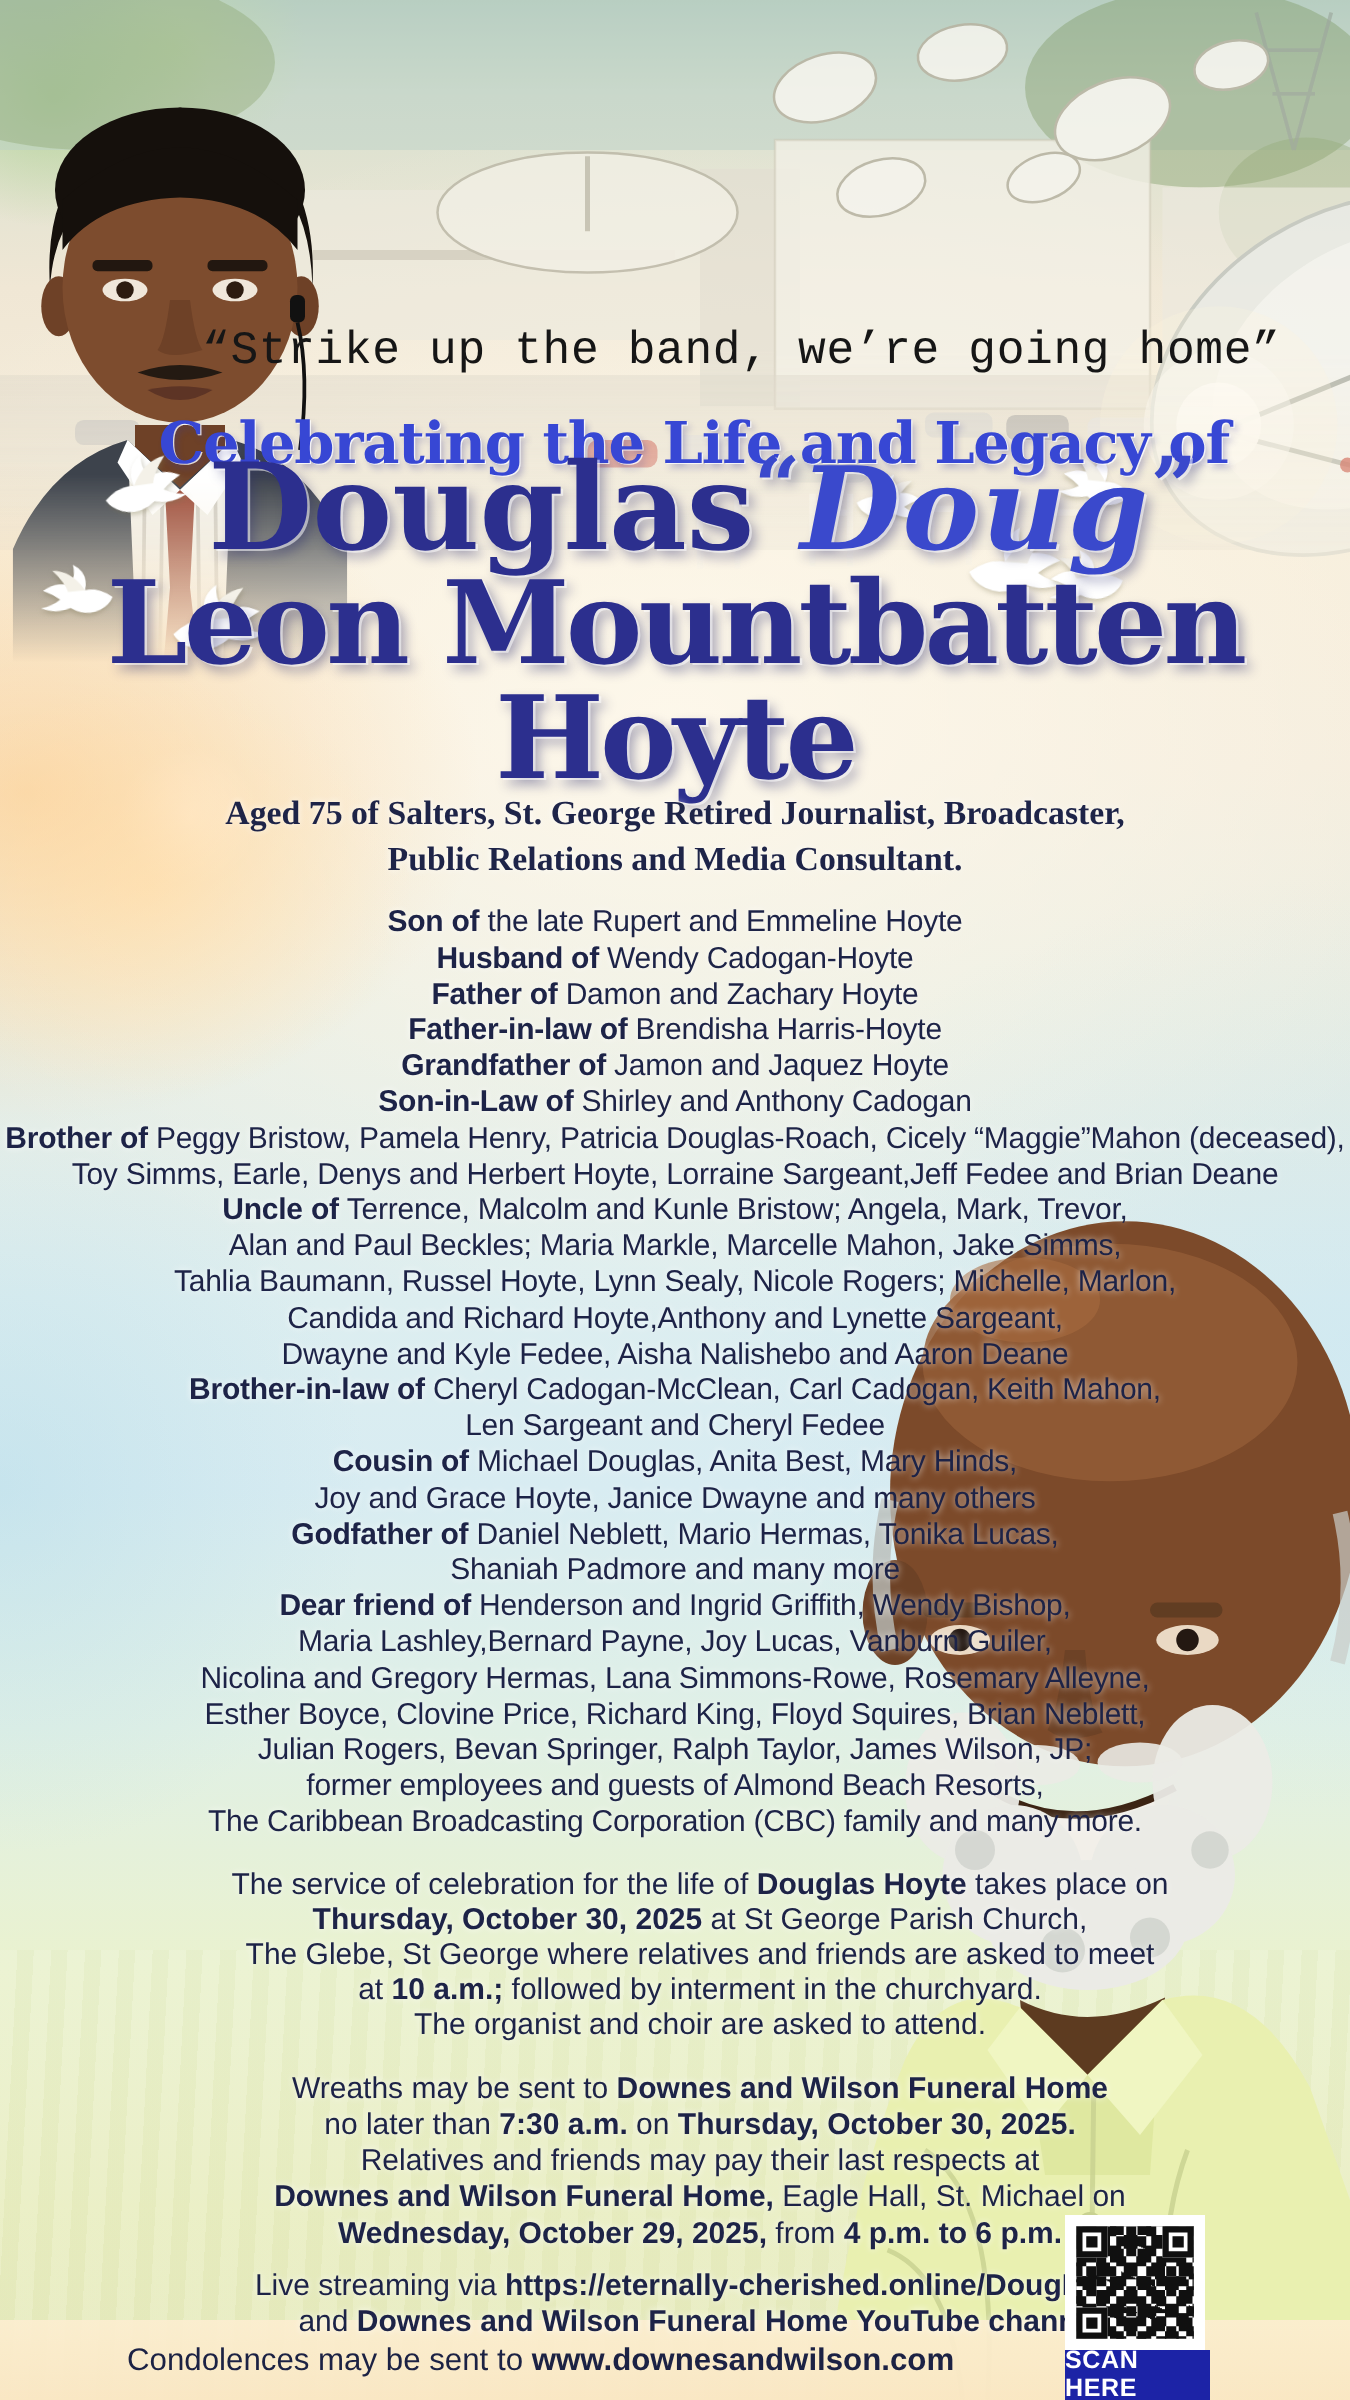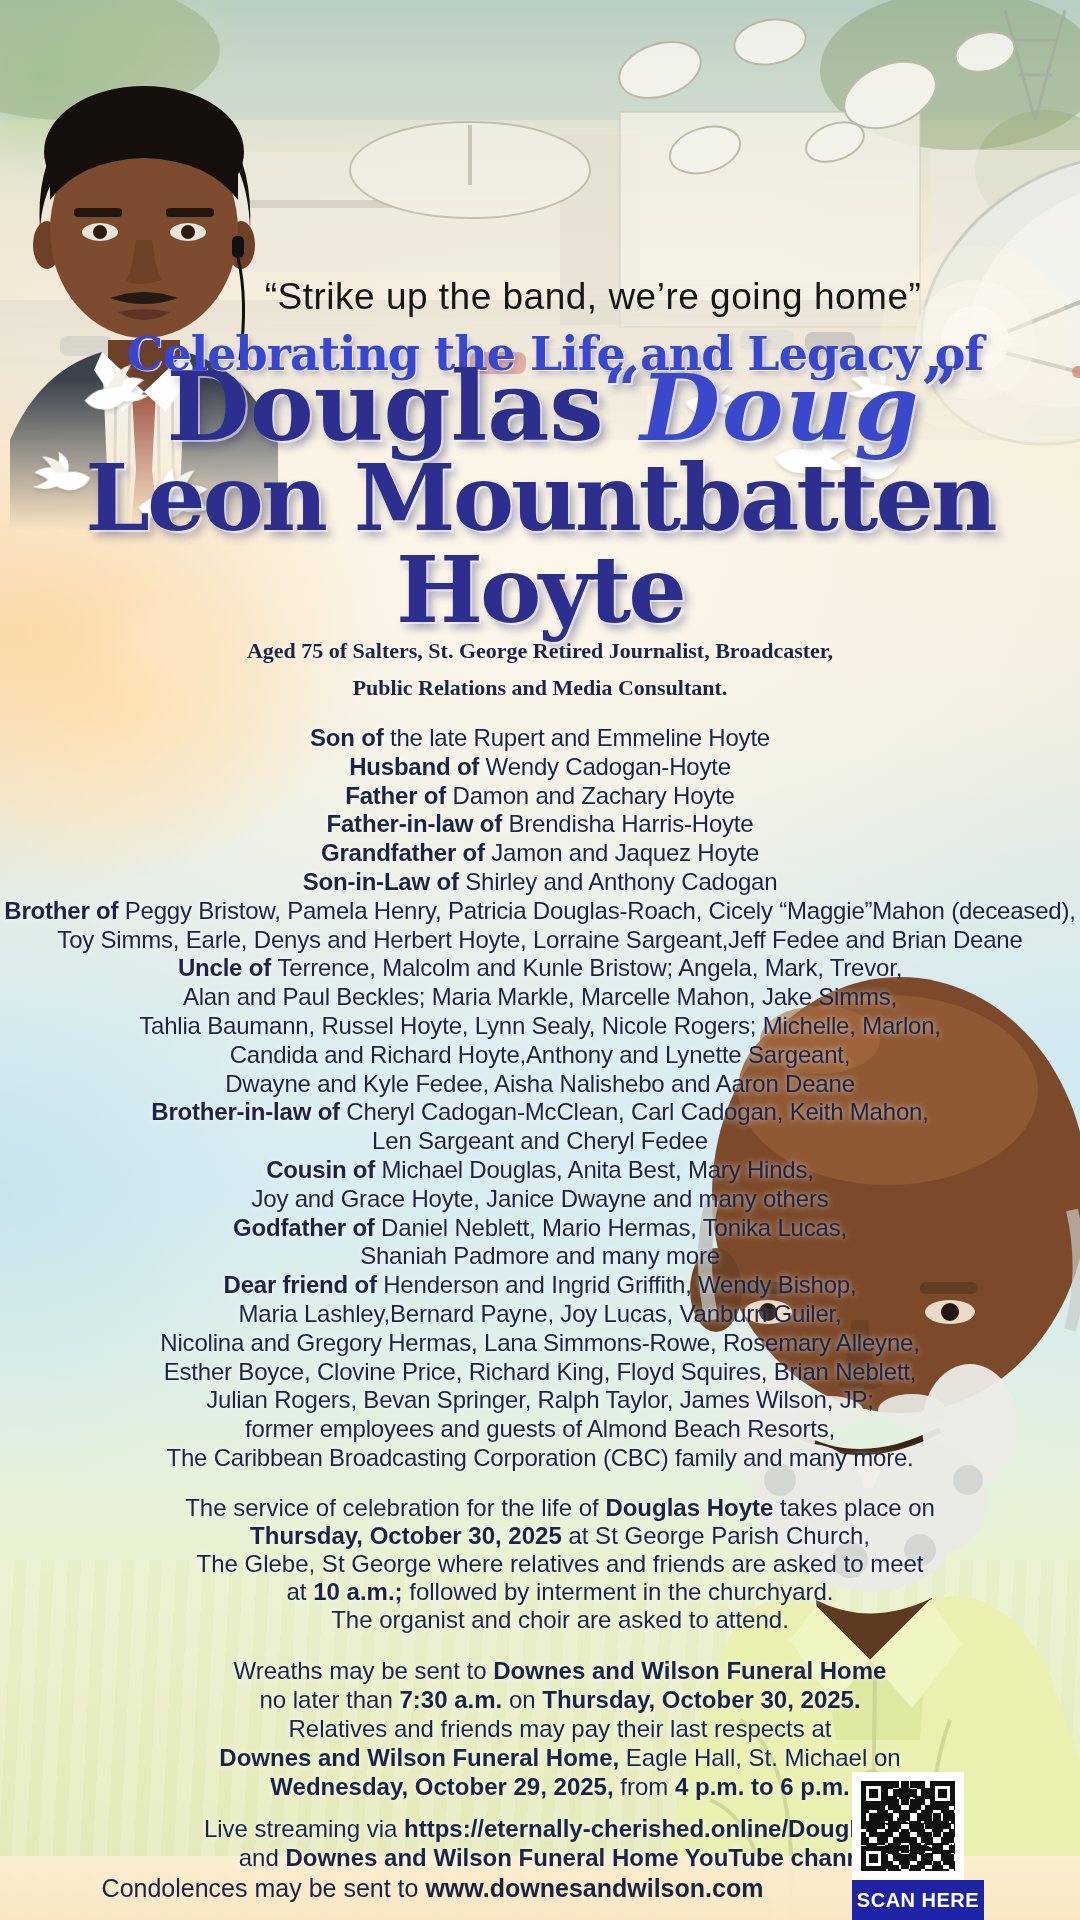--- a/index.html
+++ b/index.html
@@ -25,34 +25,34 @@
   
   .portrait-young{left:10px;top:40px;width:268px;height:500px;z-index:2;
     -webkit-mask-image:linear-gradient(180deg,#000 68%,transparent 98%);
             mask-image:linear-gradient(180deg,#000 68%,transparent 98%);}
   .portrait-elder{left:620px;top:960px;width:460px;height:960px;z-index:2;
     -webkit-mask-image:linear-gradient(100deg,transparent 1%,#000 20%);
             mask-image:linear-gradient(100deg,transparent 1%,#000 20%);}
   .dove{position:absolute;z-index:3;filter:drop-shadow(1px 2px 2px rgba(120,115,80,.35));}
   
   .txt{position:absolute;left:0;width:1080px;text-align:center;z-index:4;}
-  .quote{top:276px;padding-left:106px;box-sizing:border-box;
-    font-family:Liberation Sans, sans-serif;font-size:37px;color:#161616;letter-spacing:.5px;}
+  .quote{top:260px;padding-left:106px;box-sizing:border-box;
+    font-family:Liberation Mono, monospace;font-size:37px;color:#161616;letter-spacing:.5px;}
   .subtitle{top:327px;padding-left:30px;box-sizing:border-box;
     font-family:"DejaVu Serif",serif;font-weight:bold;font-size:46px;letter-spacing:-1px;color:#3747d4;
     text-shadow:1px 1px 0 rgba(255,255,255,.8),3px 4px 5px rgba(60,60,150,.3);}
   .name-line1{top:356px;padding-left:44px;box-sizing:border-box;font-family:"DejaVu Serif",serif;
     color:#2c2f8e;font-weight:bold;font-size:96px;line-height:1.05;
     text-shadow:2px 2px 0 rgba(255,255,255,.55),5px 6px 9px rgba(43,46,110,.4);}
   .name-line1 .nickq{font-size:64px;vertical-align:28px;color:#3a49cc;}
   .name-line1 .nick{font-style:italic;font-size:92px;color:#3a49cc;letter-spacing:2px;}
   .name-line2{top:452px;font-family:"DejaVu Serif",serif;color:#2c2f8e;font-weight:bold;
     font-size:92px;letter-spacing:-3px;line-height:1;
     text-shadow:2px 2px 0 rgba(255,255,255,.55),5px 6px 9px rgba(43,46,110,.4);}
-  .descriptor{top:632px;font-family:"Liberation Serif",serif;font-weight:bold;font-size:22px;
+  .descriptor{top:632px;font-family:"Liberation Serif",serif;font-weight:bold;font-size:27px;
     line-height:37px;color:#1e2448;text-shadow:0 0 6px rgba(255,255,255,.8);}
   .relations{top:724px;font-size:24px;line-height:28.8px;letter-spacing:-.2px;
     text-shadow:0 0 6px rgba(255,255,255,.75);}
   .relations .rel-line{white-space:nowrap;}
   .para{font-size:24px;text-shadow:0 0 6px rgba(255,255,255,.8);padding-left:20px;}
   .para .line{white-space:nowrap;}
   .service{top:1494px;line-height:28px;}
   .wreaths{top:1656px;line-height:29px;}
   .streaming{top:1814px;line-height:29px;}
   b{font-weight:bold;}
@@ -65,21 +65,21 @@
   .qr-wrap{left:852px;top:1772px;width:112px;z-index:5;}
   .qr{position:relative;width:112px;height:108px;background:#fff;}
   .qr-inner{position:absolute;inset:9px;background:
       repeating-conic-gradient(#101010 0% 25%, transparent 0% 50%) 0 0/16px 16px,
       repeating-conic-gradient(#101010 0% 25%, transparent 0% 50%) 5px 7px/22px 22px,
       repeating-conic-gradient(transparent 0% 25%, #101010 0% 32%, transparent 0% 50%) 9px 2px/27px 27px,
       #fff;}
   .finder{position:absolute;width:25px;height:25px;border:5px solid #101010;background:#fff;box-sizing:border-box;}
   .finder::after{content:"";position:absolute;inset:3px;background:#101010;}
   .f-tl{left:9px;top:9px;} .f-tr{right:9px;top:9px;} .f-bl{left:9px;bottom:9px;}
-  .scan{width:132px;height:40px;background:#1c23a6;color:#fff;font-weight:bold;font-size:20px;
+  .scan{width:116px;height:40px;background:#1c23a6;color:#fff;font-weight:bold;font-size:20px;
     display:flex;align-items:center;justify-content:center;letter-spacing:.5px;}
   .streak{left:0;top:1560px;width:1080px;height:360px;z-index:1;opacity:.45;
     background:repeating-linear-gradient(93deg,rgba(255,255,255,.20) 0 14px,rgba(178,188,118,.12) 14px 27px);}
 </style>
 </head>
 <body>
 
 <div class="poster">
 
   

